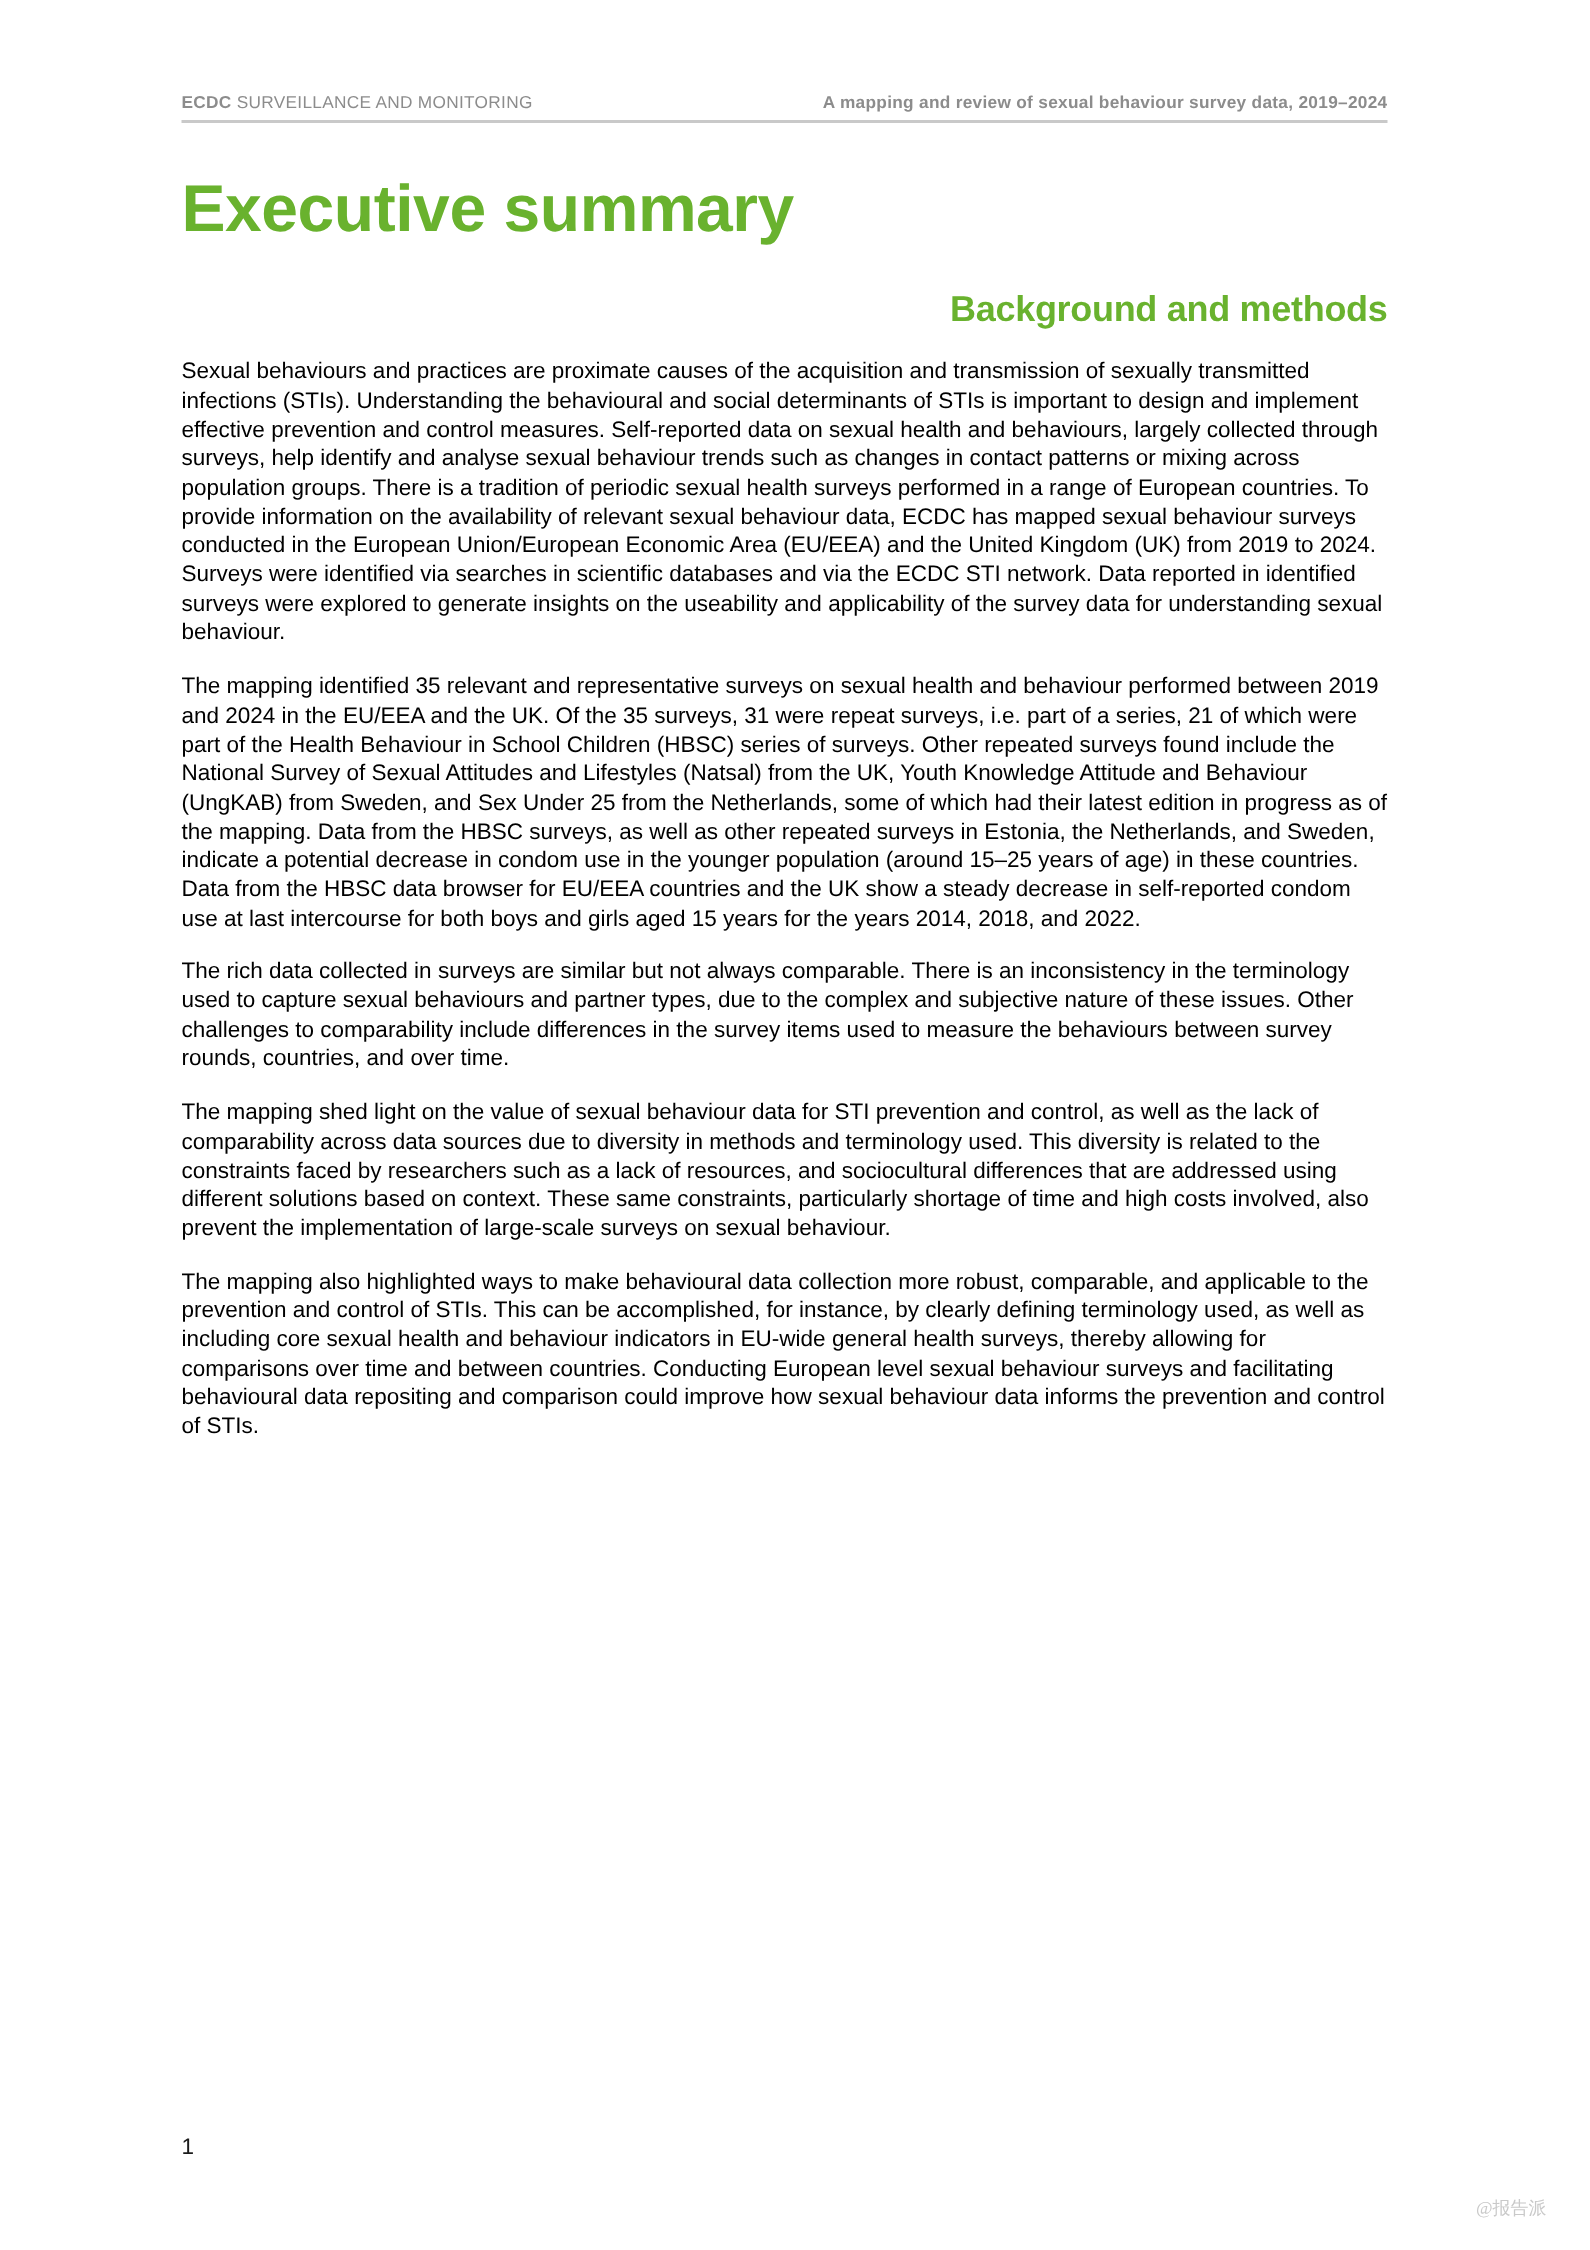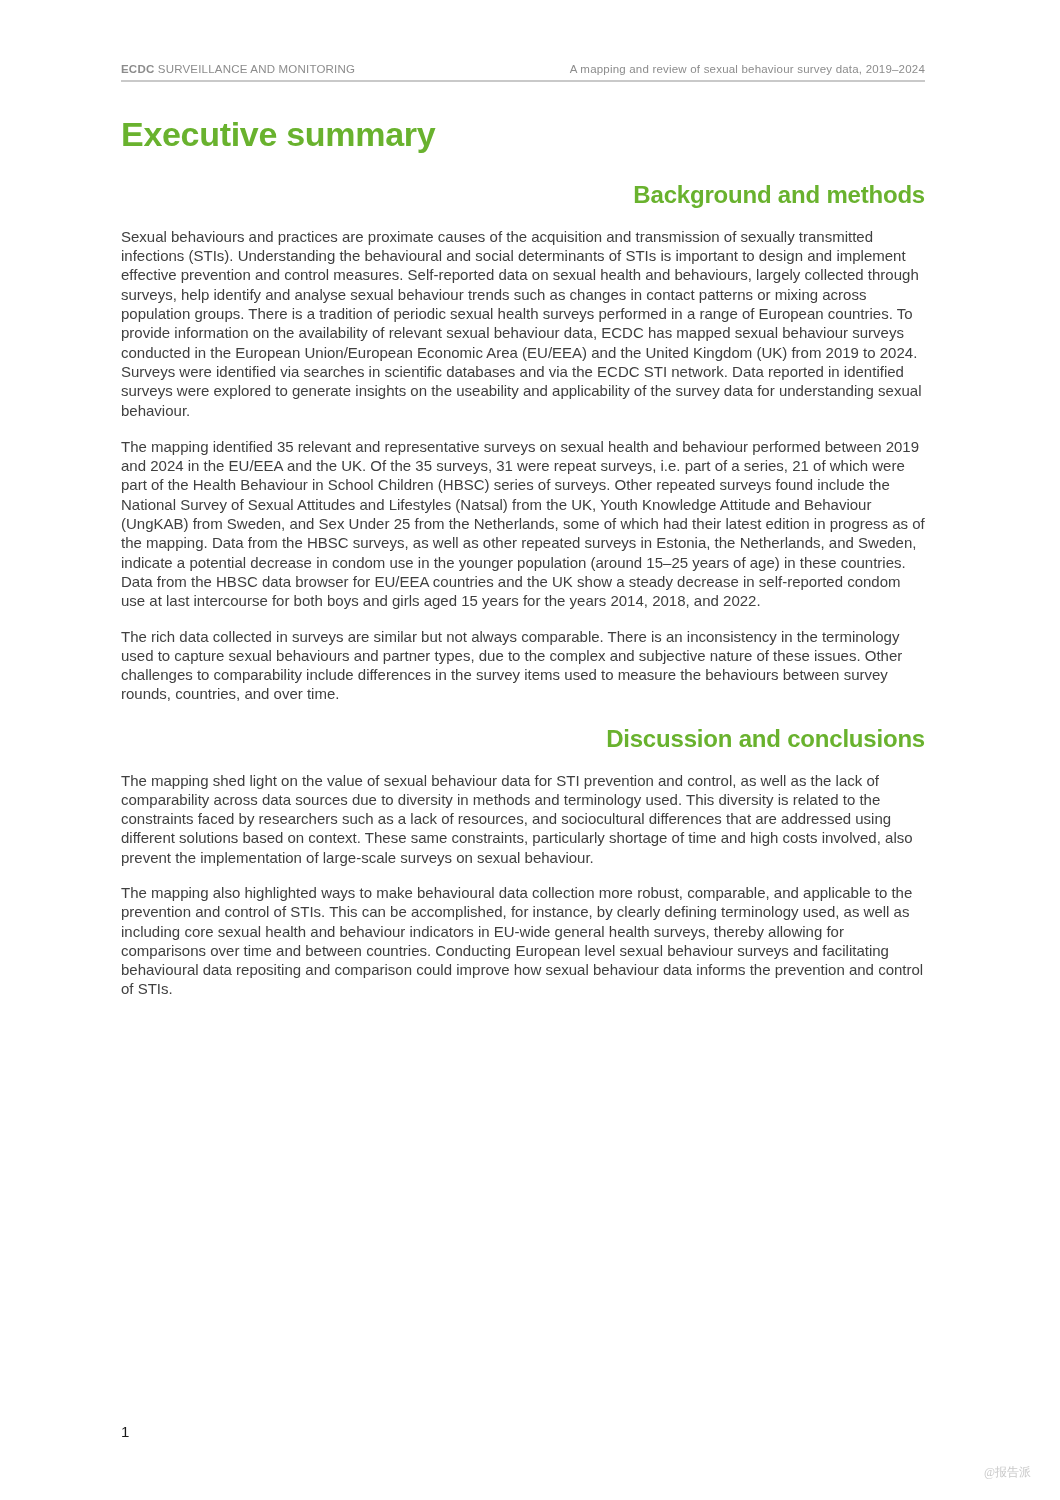--- a/index.html
+++ b/index.html
@@ -24,44 +24,44 @@
     display: flex;
     justify-content: space-between;
     align-items: flex-end;
     border-bottom: 2px solid #c9c9c9;
     padding-bottom: 5px;
     font-size: 11.5px;
     letter-spacing: 0.2px;
     color: var(--header_gray, #8c8c8c);
   }
   .header .brand-bold { font-weight: bold; }
-  .header .doc-title { font-weight: normal; }
+  .header .doc-title { font-weight: bold; }
   h1.page-title {
     margin: 33px 0 0 0;
-    font-size: 34px;
+    font-size: 44px;
     line-height: 1.15;
     font-weight: bold;
     color: var(--accent_green, #69b22e);
     letter-spacing: -0.3px;
   }
   h2.section-heading {
     margin: 27px 0 0 0;
     font-size: 24px;
     line-height: 1.2;
     font-weight: bold;
     color: var(--accent_green, #69b22e);
     letter-spacing: -0.2px;
     text-align: right;
   }
   h2.h2-tight { margin-top: 21px; }
   p.body-para {
     margin: 16px 0 0 0;
     font-size: 15px;
     line-height: 19.3px;
-    color: #404040;
+    color: #000000;
     text-align: left;
   }
   p.first-after-heading { margin-top: 17px; }
   .page-number {
     position: absolute;
     left: 121px;
     bottom: 60px;
     font-size: 15px;
     color: #1a1a1a;
   }
@@ -88,21 +88,20 @@
     </div>
 
     <h1 class="page-title">Executive summary</h1>
 
     <h2 class="section-heading">Background and methods</h2>
     <p class="body-para first-after-heading">Sexual behaviours and practices are proximate causes of the acquisition and transmission of sexually transmitted infections (STIs). Understanding the behavioural and social determinants of STIs is important to design and implement effective prevention and control measures. Self-reported data on sexual health and behaviours, largely collected through surveys, help identify and analyse sexual behaviour trends such as changes in contact patterns or mixing across population groups. There is a tradition of periodic sexual health surveys performed in a range of European countries. To provide information on the availability of relevant sexual behaviour data, ECDC has mapped sexual behaviour surveys conducted in the European Union/European Economic Area (EU/EEA) and the United Kingdom (UK) from 2019 to 2024. Surveys were identified via searches in scientific databases and via the ECDC STI network. Data reported in identified surveys were explored to generate insights on the useability and applicability of the survey data for understanding sexual behaviour.</p>
 
     <p class="body-para first-after-heading">The mapping identified 35 relevant and representative surveys on sexual health and behaviour performed between 2019 and 2024 in the EU/EEA and the UK. Of the 35 surveys, 31 were repeat surveys, i.e. part of a series, 21 of which were part of the Health Behaviour in School Children (HBSC) series of surveys. Other repeated surveys found include the National Survey of Sexual Attitudes and Lifestyles (Natsal) from the UK, Youth Knowledge Attitude and Behaviour (UngKAB) from Sweden, and Sex Under 25 from the Netherlands, some of which had their latest edition in progress as of the mapping. Data from the HBSC surveys, as well as other repeated surveys in Estonia, the Netherlands, and Sweden, indicate a potential decrease in condom use in the younger population (around 15–25 years of age) in these countries. Data from the HBSC data browser for EU/EEA countries and the UK show a steady decrease in self-reported condom use at last intercourse for both boys and girls aged 15 years for the years 2014, 2018, and 2022.</p>
     <p class="body-para">The rich data collected in surveys are similar but not always comparable. There is an inconsistency in the terminology used to capture sexual behaviours and partner types, due to the complex and subjective nature of these issues. Other challenges to comparability include differences in the survey items used to measure the behaviours between survey rounds, countries, and over time.</p>
 
-    <h2 class="section-heading h2-tight">Discussion and conclusions</h2>
     <p class="body-para first-after-heading">The mapping shed light on the value of sexual behaviour data for STI prevention and control, as well as the lack of comparability across data sources due to diversity in methods and terminology used. This diversity is related to the constraints faced by researchers such as a lack of resources, and sociocultural differences that are addressed using different solutions based on context. These same constraints, particularly shortage of time and high costs involved, also prevent the implementation of large-scale surveys on sexual behaviour.</p>
     <p class="body-para">The mapping also highlighted ways to make behavioural data collection more robust, comparable, and applicable to the prevention and control of STIs. This can be accomplished, for instance, by clearly defining terminology used, as well as including core sexual health and behaviour indicators in EU-wide general health surveys, thereby allowing for comparisons over time and between countries. Conducting European level sexual behaviour surveys and facilitating behavioural data repositing and comparison could improve how sexual behaviour data informs the prevention and control of STIs.</p>
 
   </div>
 
   <div class="page-number">1</div>
   <div class="watermark">@报告派</div>
 </div>
 
 </body></html>

